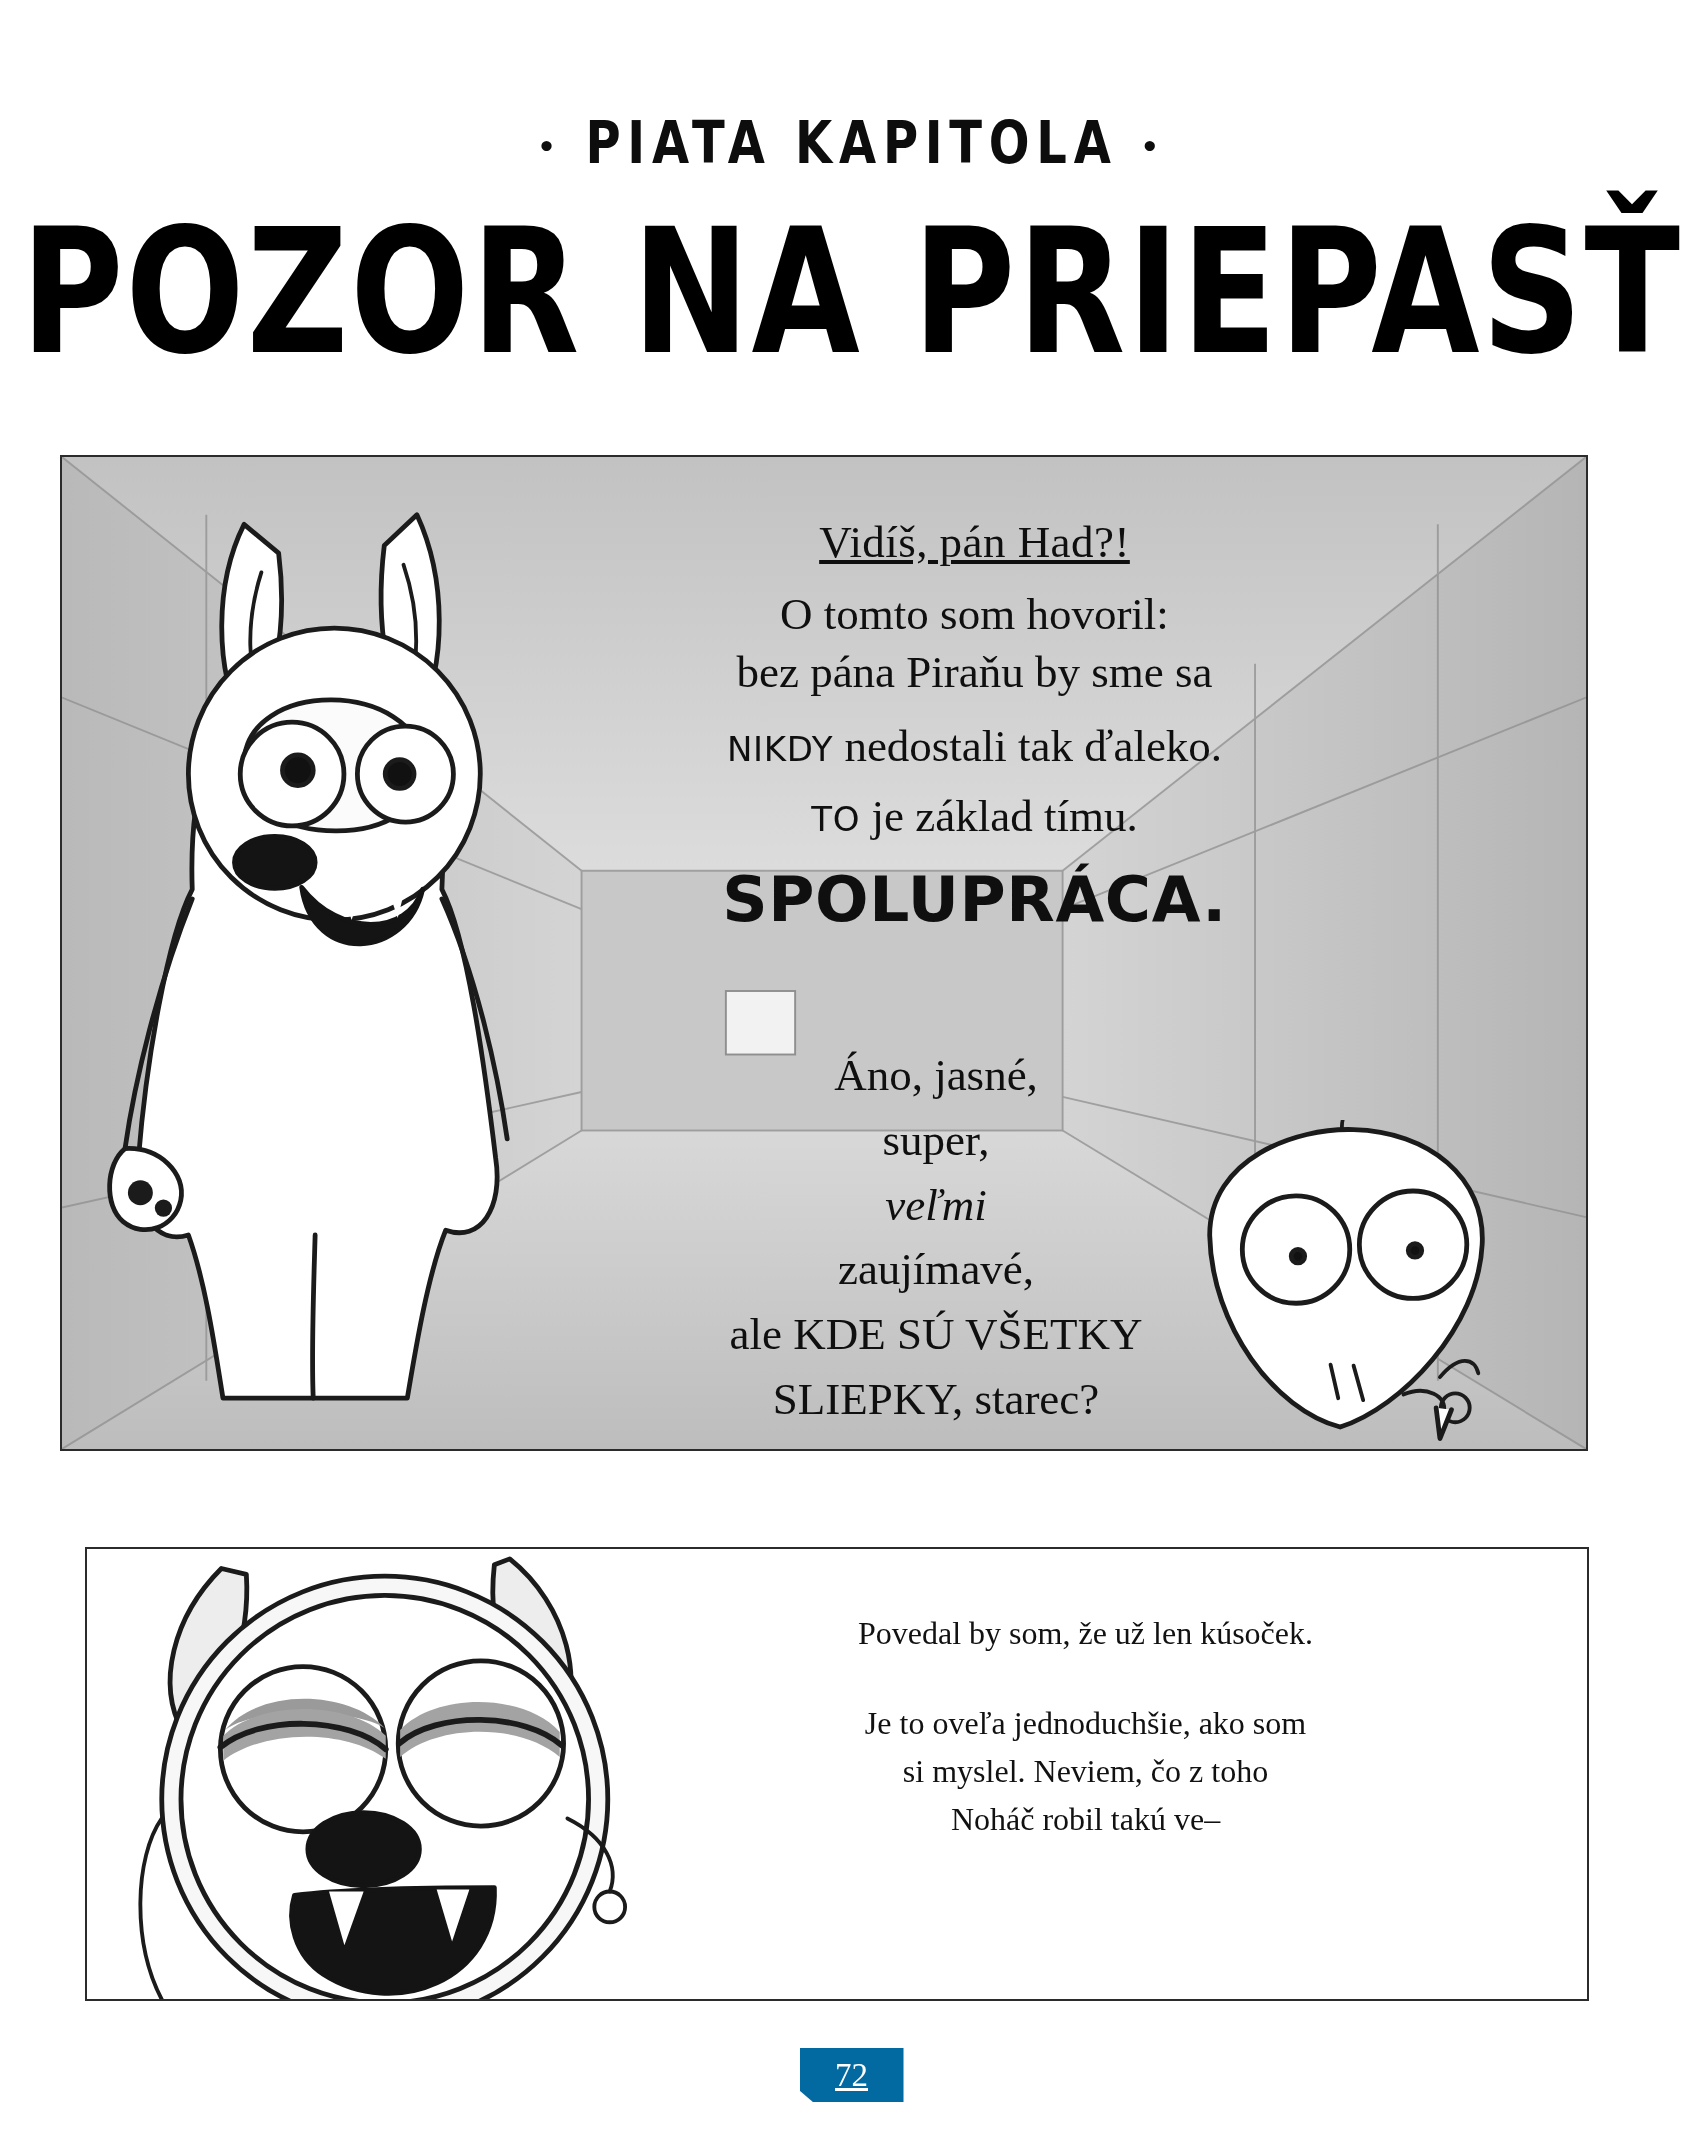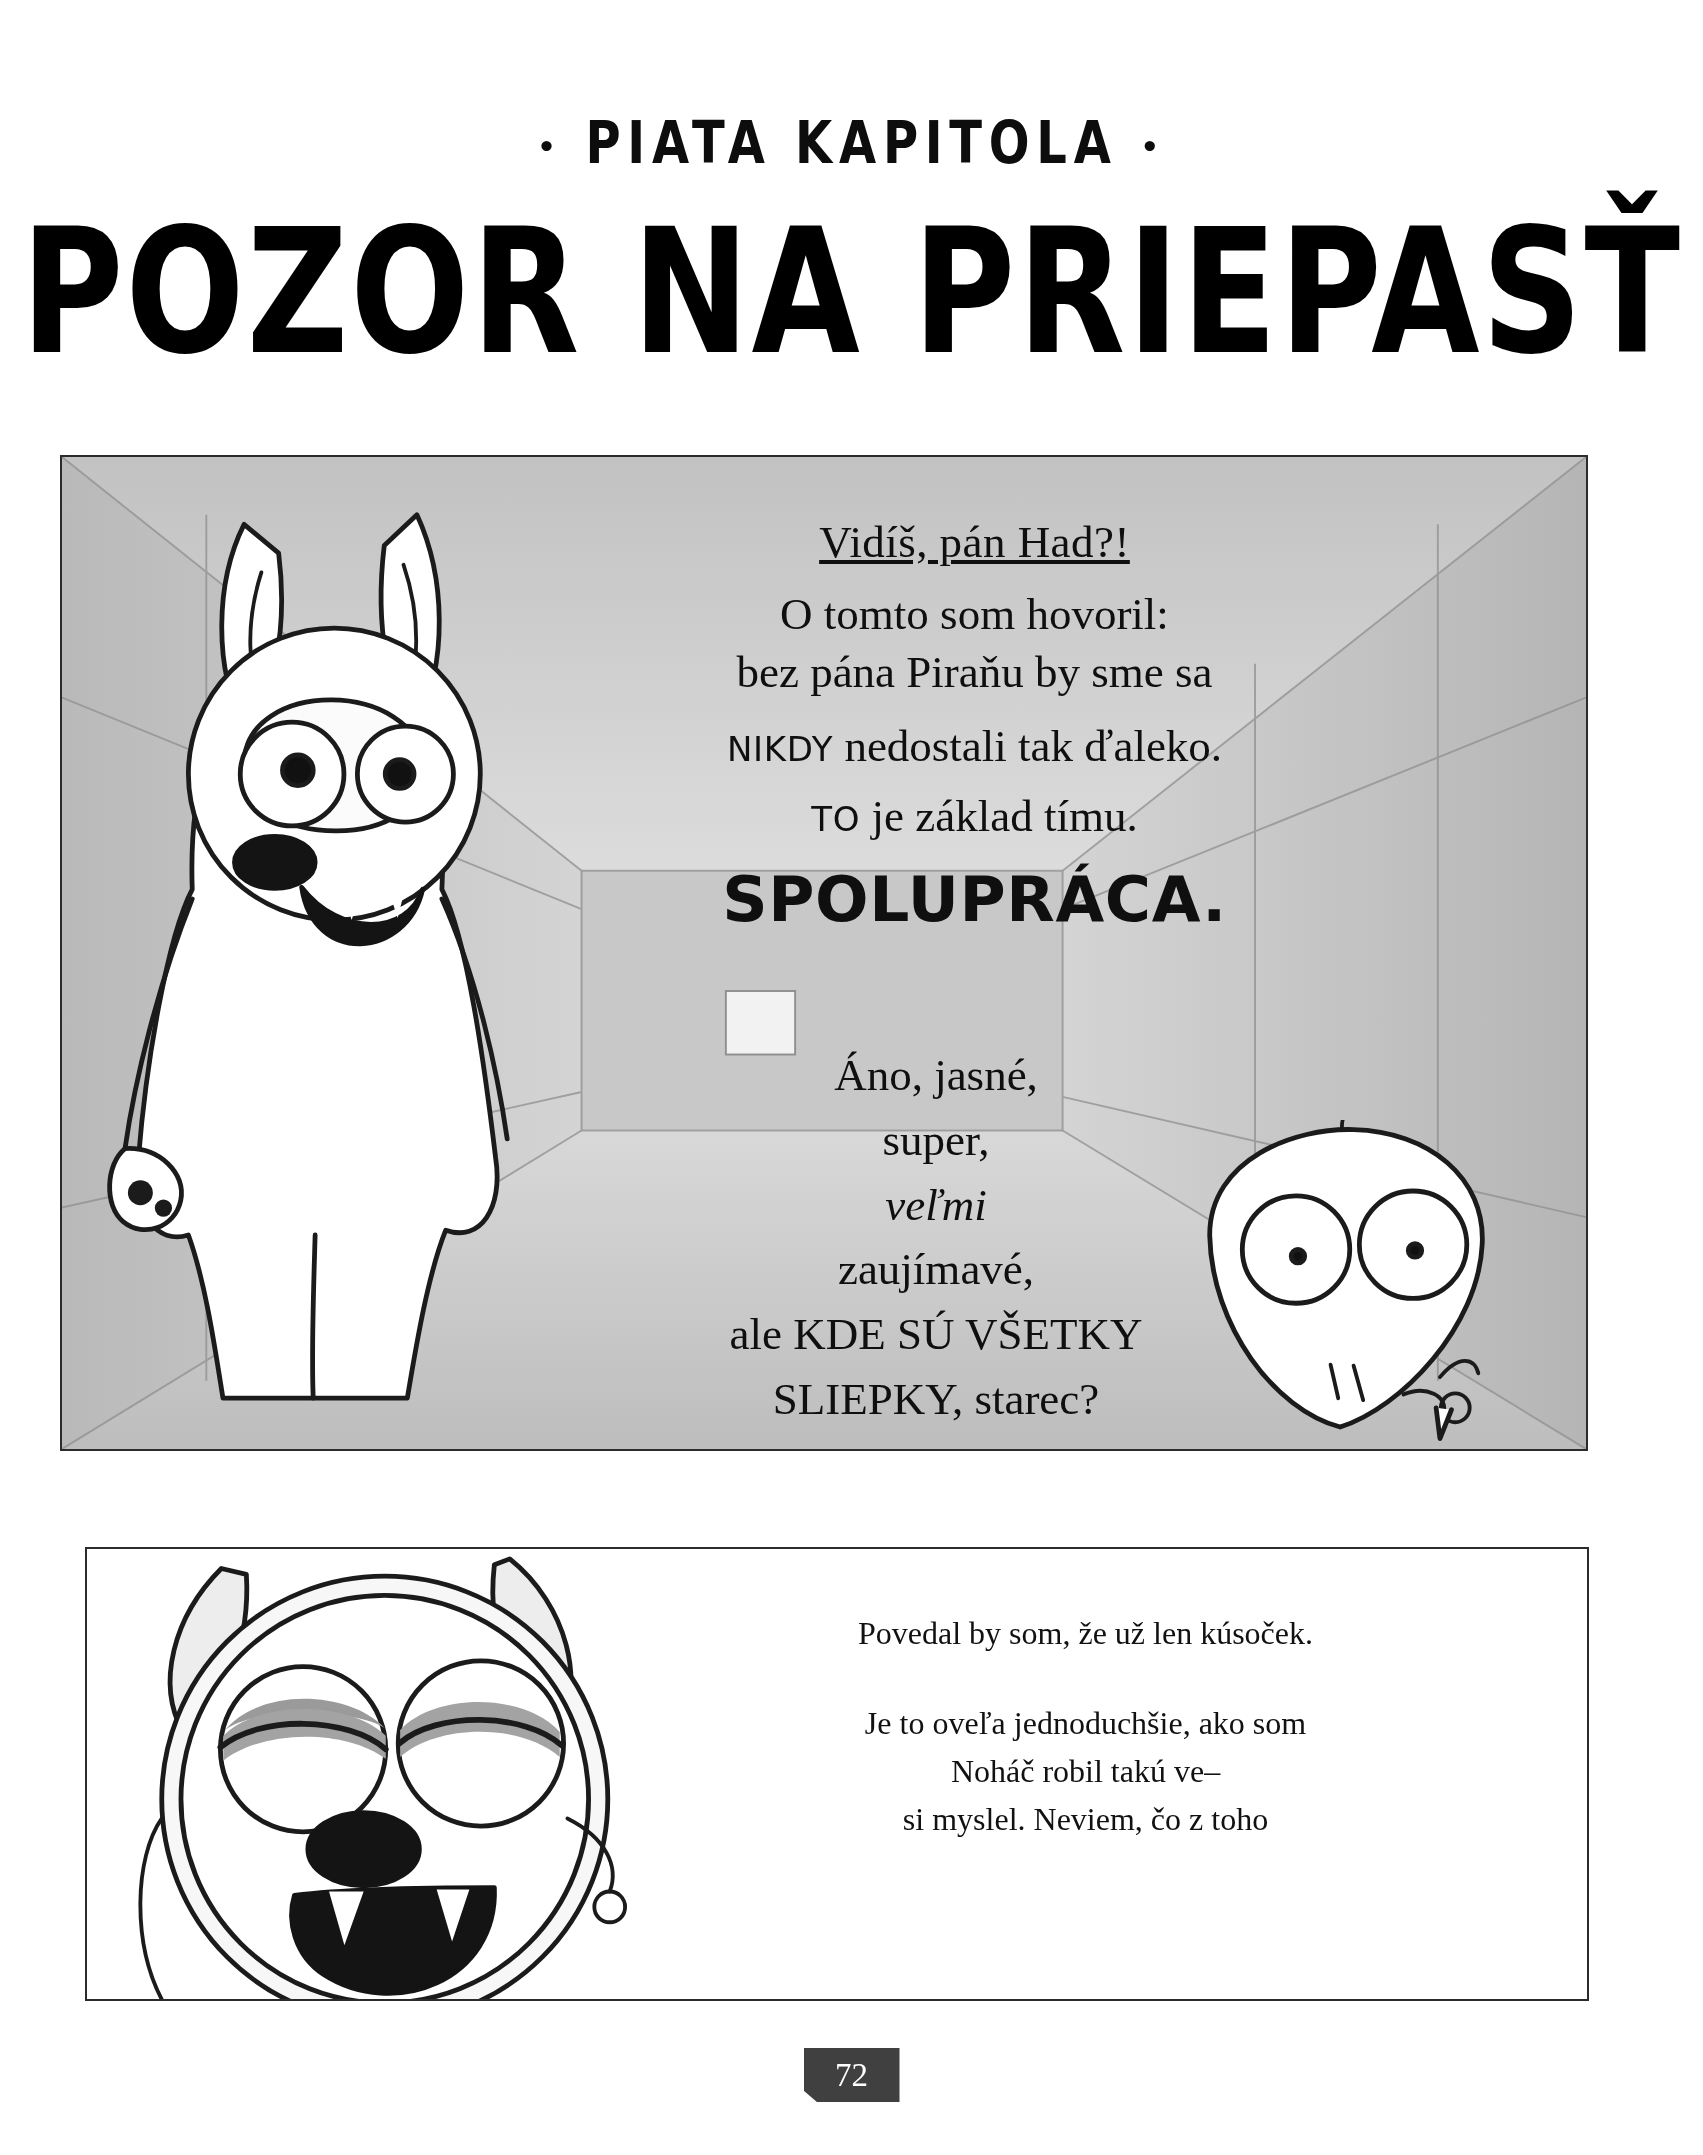--- a/index.html
+++ b/index.html
@@ -146,30 +146,31 @@
   
   .char { position: absolute; }
   .char svg { display:block; }
 
   
   .page-number {
     position: absolute;
     left: 50%;
     transform: translateX(-50%);
     top: 2048px;
-    width: 96px;
+    width: 104px;
     height: 54px;
-    background: #404040;
+    background: #0369a1;
     color: #ffffff;
     font-family: "Liberation Serif", serif;
     font-size: 33px;
     display: flex;
     align-items: center;
     justify-content: center;
     clip-path: polygon(0 0, 100% 0, 100% 100%, 13.4px 100%, 0 calc(100% - 11.5px));
+    text-decoration: underline;
   }
 </style>
 </head>
 <body>
 
 <div class="page">
 
   <div class="chapter-eyebrow">
     <span class="dot">•</span><span>PIATA KAPITOLA</span><span class="dot">•</span>
   </div>
@@ -341,21 +342,21 @@
           <path d="M480 300 C520 320 534 350 524 376" fill="none" stroke-width="4"></path>
           <circle cx="524" cy="392" r="16" fill="none" stroke-width="4"></circle>
           <path d="M58 300 C30 340 26 430 60 492" fill="none" stroke-width="4"></path>
         </g>
       </svg>
     </div>
 
     <div class="p2-text">
       <span class="para1">Povedal by som, že už len kúsoček.</span>
       <span class="para2">Je to oveľa jednoduchšie, ako som</span>
+      <span>si myslel. Neviem, čo z toho</span>
       <span>Noháč robil takú ve–</span>
-      <span>si myslel. Neviem, čo z toho</span>
     </div>
   </div>
 
   <div class="page-number">72</div>
 
 </div>
 
 
 </body></html>

